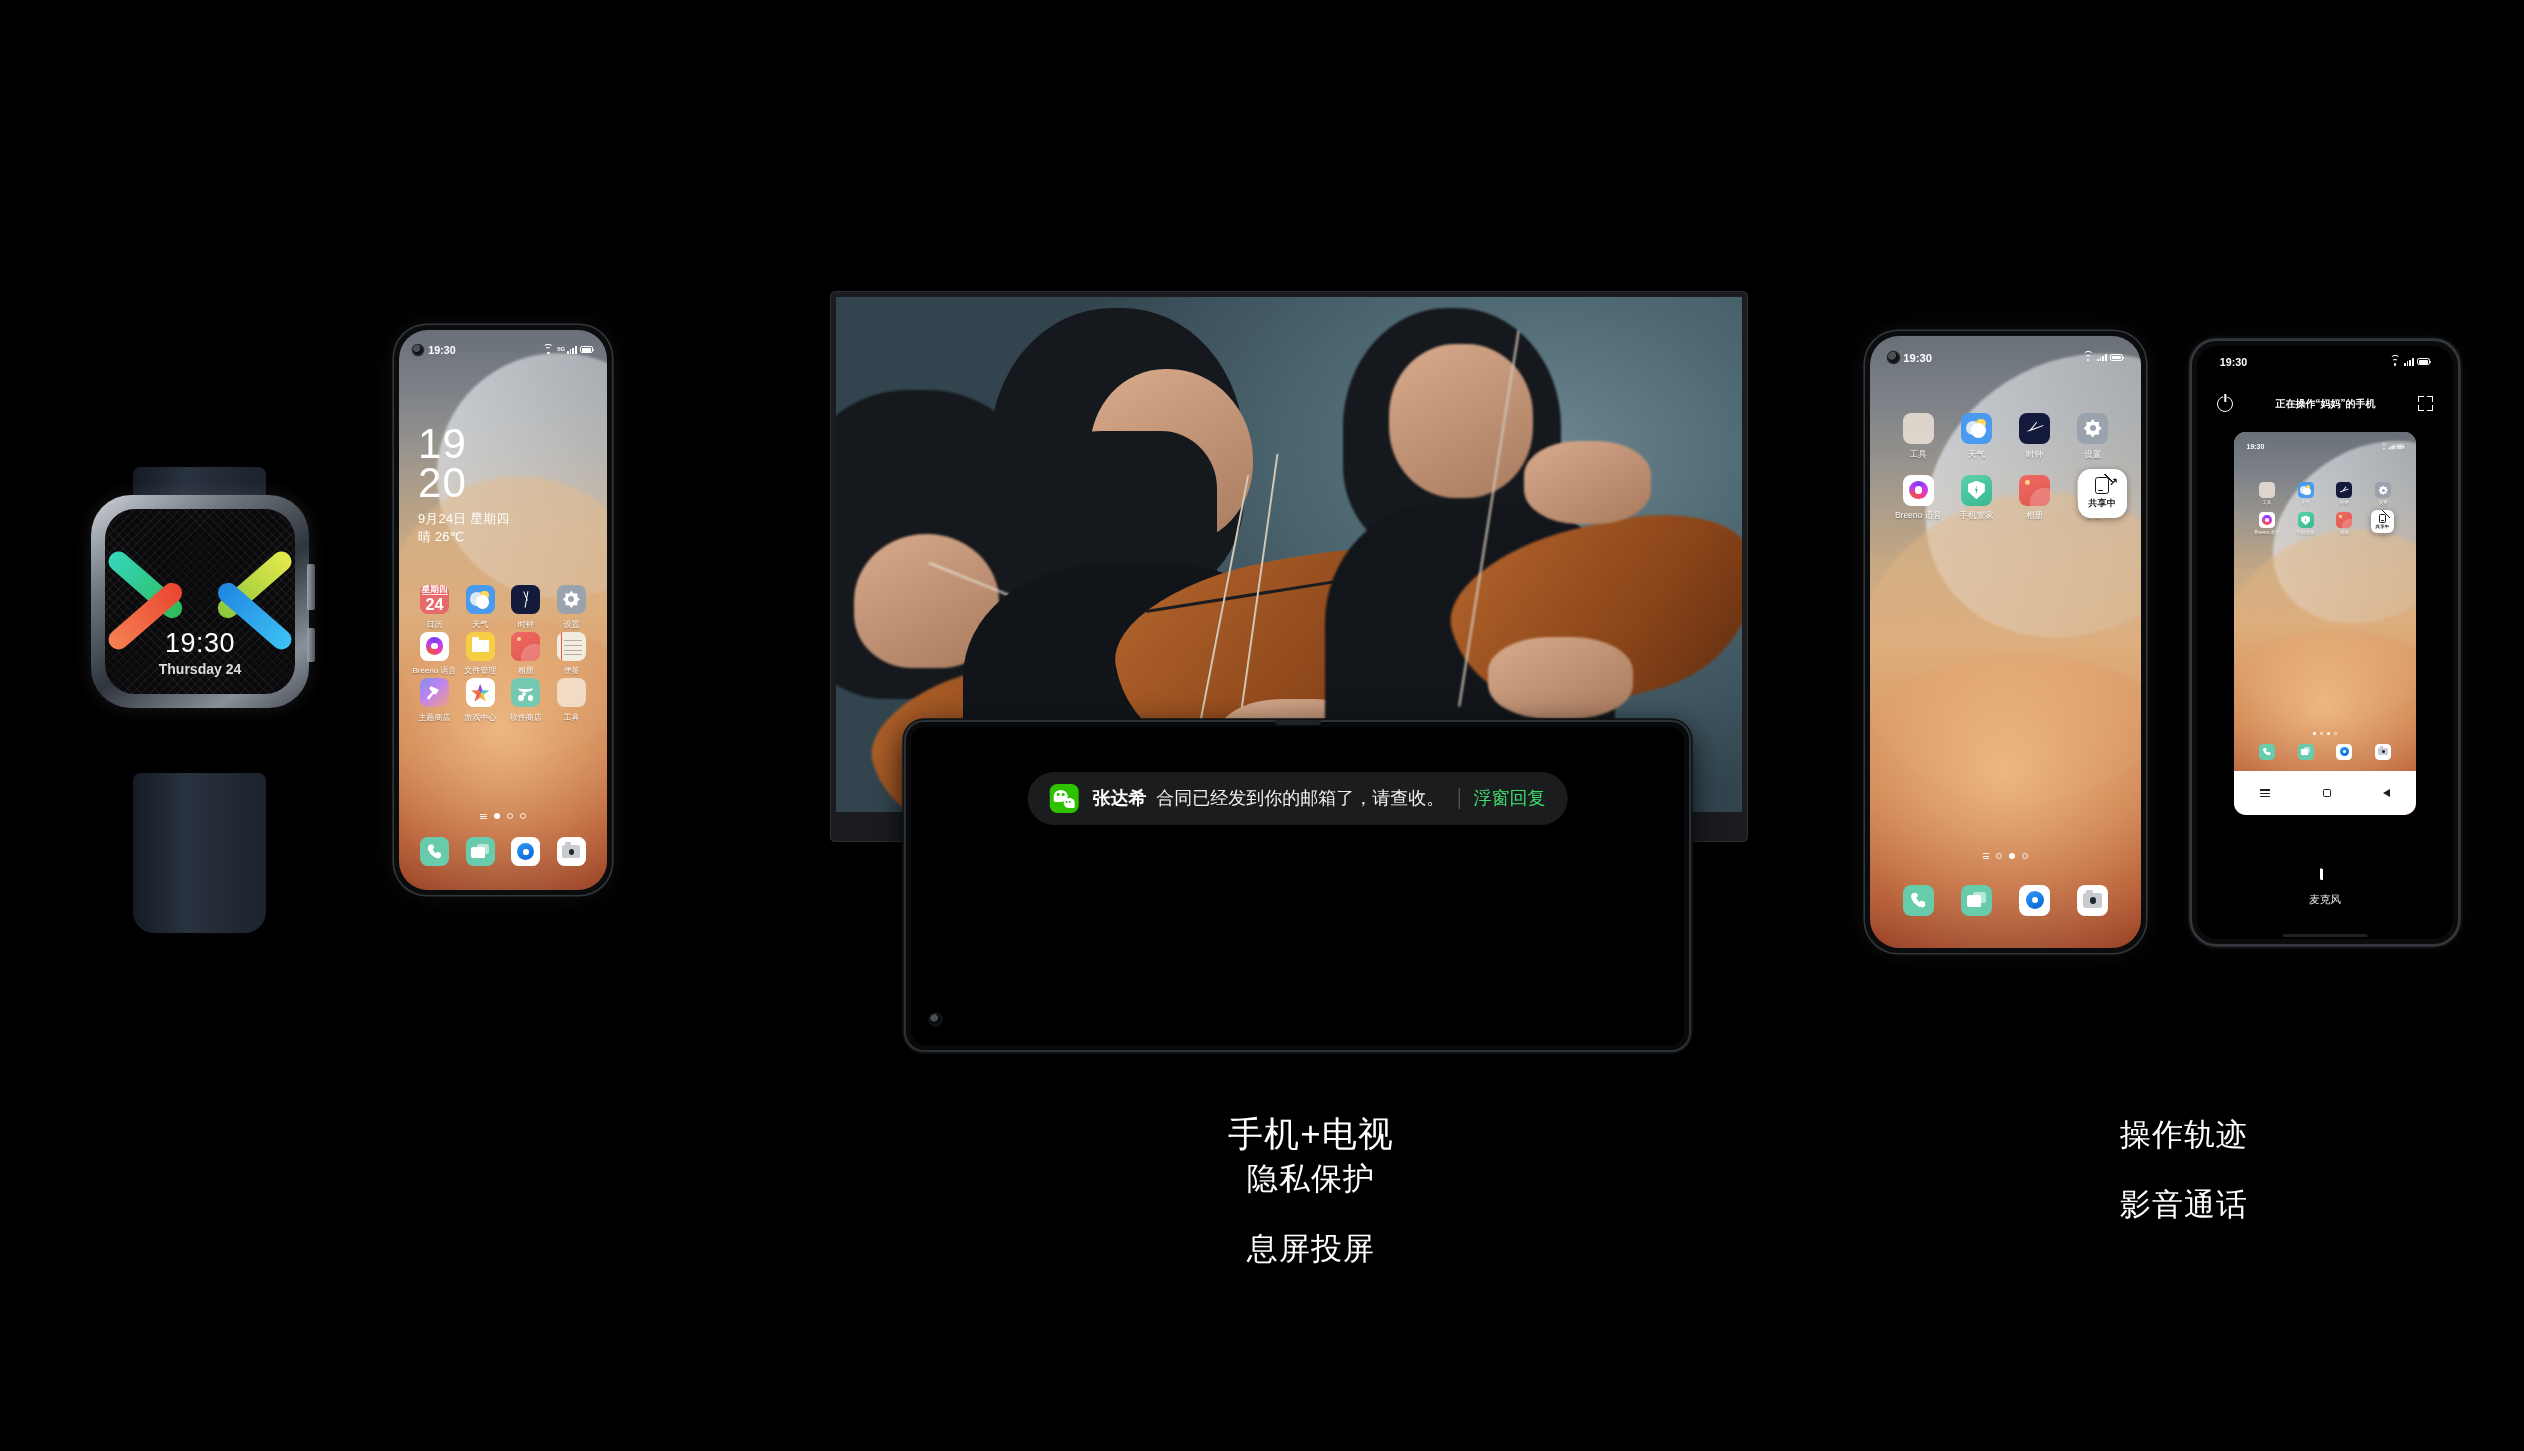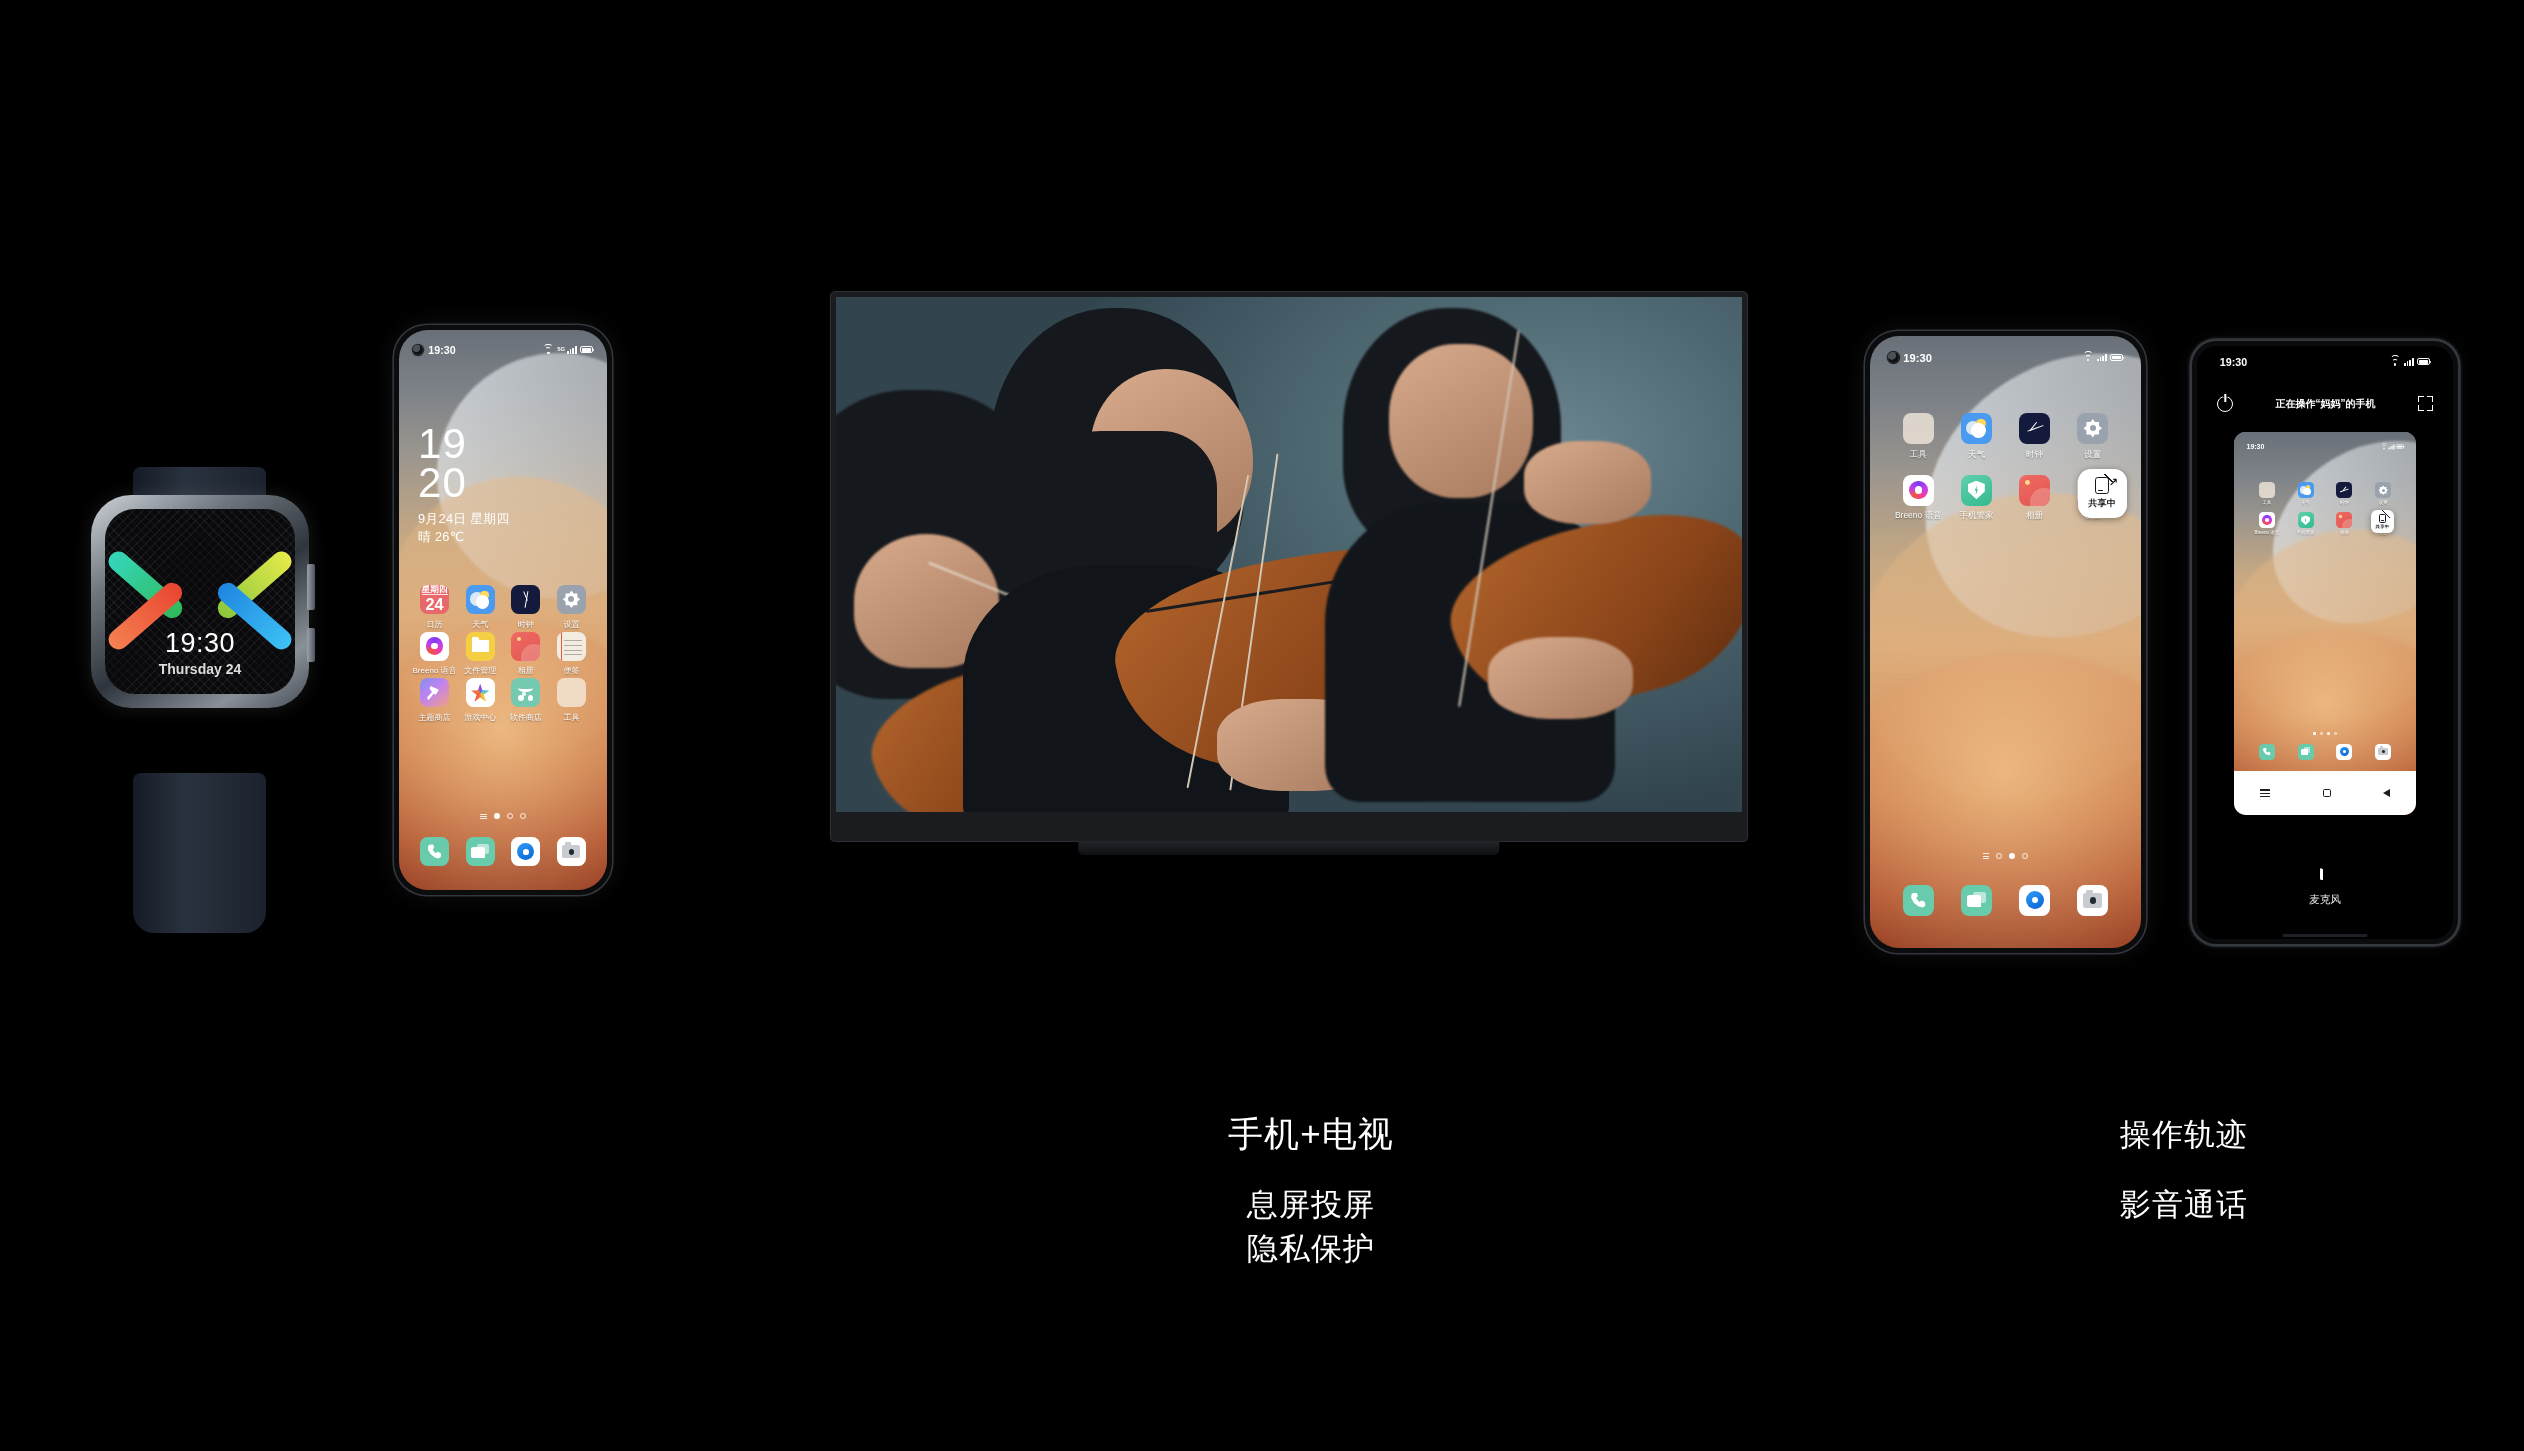--- a/index.html
+++ b/index.html
@@ -641,20 +641,40 @@
              transform:rotate(9deg);"></div>
         <div class="fig f-skin blurv" style="left:76%;top:28%;width:14%;height:16%;
              border-radius:42%;"></div>
         <div class="fig f-skin blurv" style="left:72%;top:66%;width:16%;height:16%;
              border-radius:42%;"></div>
       </div>
     </div>
     <div class="tv-foot"></div>
   </div>
 
+  <div class="dev" id="foldphone">
+    <div class="fp-notch"></div>
+    <div class="screen">
+      <div class="notif">
+        <div class="wechat">
+          <span class="bb a"></span>
+            <span class="bb b"></span>
+          <span class="ey" style="left:25%;top:33%"></span>
+          <span class="ey" style="left:42%;top:33%"></span>
+          <span class="ey" style="right:26%;bottom:33%;width:2.1px;height:2.1px"></span>
+          <span class="ey" style="right:39%;bottom:33%;width:2.1px;height:2.1px"></span>
+        </div>
+        <span class="nname">张达希</span>
+        <span class="nmsg">合同已经发到你的邮箱了，请查收。</span>
+        <span class="ndiv"></span>
+        <span class="nact">浮窗回复</span>
+      </div>
+      <div class="fp-punch"></div>
+    </div>
+  </div>
 
   <div class="dev phone" id="phone3">
     <div class="screen">
       <div class="wall">
         <div class="blob1"></div>
           <div class="blob2"></div>
           <div class="blob3"></div>
       </div>
 
       <div class="statusbar">
@@ -974,22 +994,22 @@
         </span>
         <span class="mic-lab">麦克风</span>
       </div>
     </div>
     <div class="chinbar"></div>
   </div>
 
 
   <div class="caption" id="cap2">
     <div class="cap-title">手机+电视</div>
+    <div class="cap-sub" style="margin-top:3.2px">隐私保护</div>
     <div class="cap-sub">息屏投屏</div>
-    <div class="cap-sub" style="margin-top:3.2px">隐私保护</div>
   </div>
 
   <div class="caption" id="cap3">
     <div class="cap-sub" style="margin-top:3.2px">操作轨迹</div>
     <div class="cap-sub">影音通话</div>
   </div>
 
 </div>
 
 

